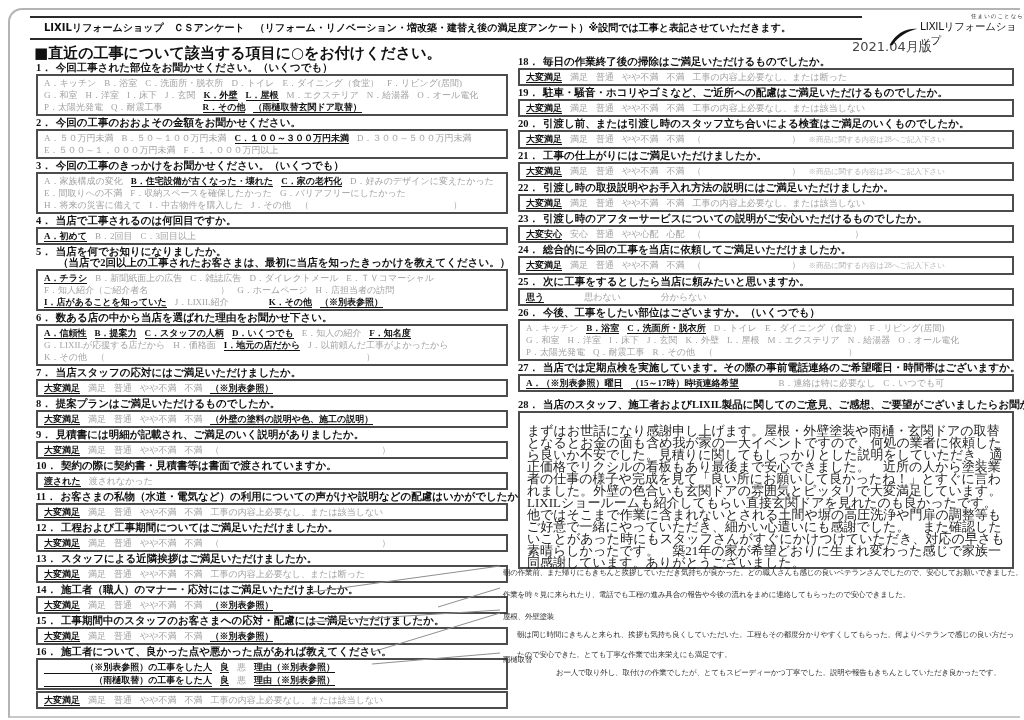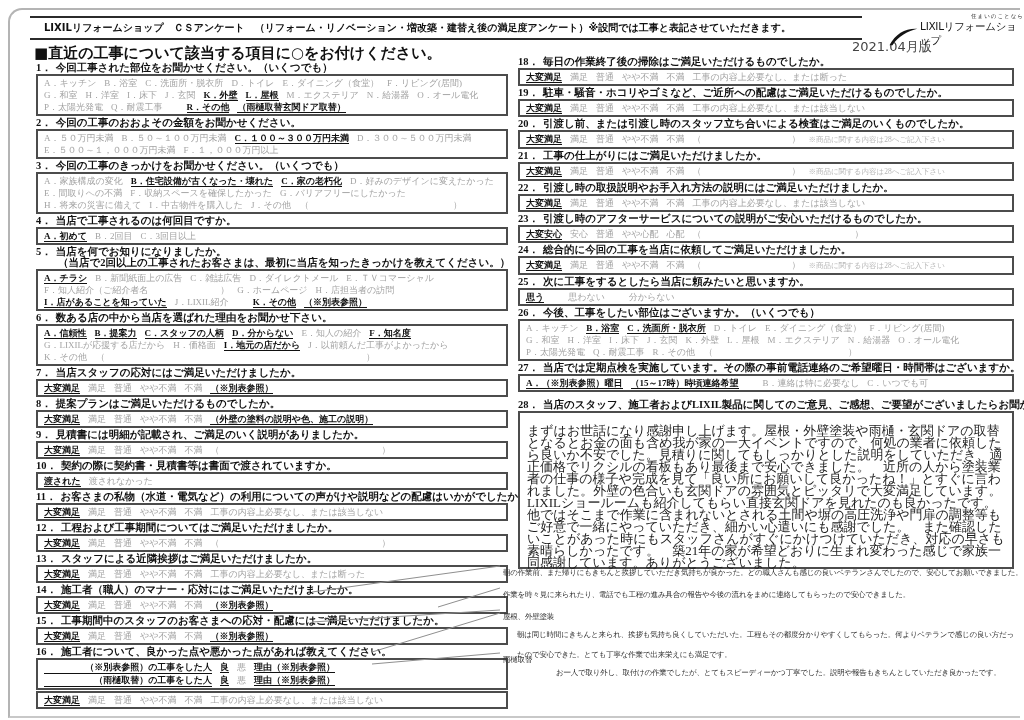--- a/index.html
+++ b/index.html
@@ -32,21 +32,21 @@
   #col-right{position:absolute;left:518px;top:56px;width:496px;}
   .q{margin-bottom:1px;font-family:Liberation Serif, serif;}
   .qt{font-size:10.5px;font-weight:bold;line-height:11px;white-space:nowrap;}
   .qno{display:inline-block;margin-right:4px;}
   .qt2{padding-left:22px;}
   .qbox{border:2px solid #4c4c4c;padding:1px 6px;margin-top:1px;background:#fff;}
   .qrow{font-size:9px;line-height:12px;white-space:nowrap;}
   .opt{color:#a3a3a3;margin-right:8px;}
   .opt.sel{color:#111;font-weight:bold;border-bottom:1.5px solid #111;text-align:right;}
   .opt.note{font-size:7.5px;color:#b5b5b5;}
-  .opt.gap{margin-left:16px;}
+  .opt.gap{margin-left:32px;}
   .q16 .qrow .opt:first-child{display:inline-block;width:168px;}
   .qbox.freetext{
     height:130px;font-size:13px;line-height:12px;color:#1d1d1d;
     white-space:normal;font-weight:normal;padding:12px 7px;
   }
   .q.q28{margin-top:7px;}
   
   .ann{position:absolute;font-size:7.5px;color:#2e2e2e;white-space:nowrap;letter-spacing:-0.2px;margin-top:7px;}
   .ann.wrap{white-space:normal;line-height:20px;font-family:Liberation Serif, serif;}
   svg.lines{position:absolute;left:0;top:0;width:1024px;height:720px;pointer-events:none;}
@@ -109,21 +109,21 @@
       <div class="qt qt2">（当店で2回以上の工事されたお客さまは、最初に当店を知ったきっかけを教えてください。）</div>
       <div class="qbox">
         <div class="qrow"><span class="opt sel">A．チラシ</span><span class="opt">B．新聞紙面上の広告</span><span class="opt">C．雑誌広告</span><span class="opt">D．ダイレクトメール</span><span class="opt">E．ＴＶコマーシャル</span></div>
         <div class="qrow"><span class="opt">F．知人紹介（ご紹介者名　　　　　　　　）</span><span class="opt">G．ホームページ</span><span class="opt">H．店担当者の訪問</span></div>
         <div class="qrow"><span class="opt sel">I．店があることを知っていた</span><span class="opt">J．LIXIL紹介</span><span class="opt sel gap">K．その他</span><span class="opt sel">（※別表参照）</span></div>
       </div>
     </div>
     <div class="q">
       <div class="qt"><span class="qno">6．</span><span>数ある店の中から当店を選ばれた理由をお聞かせ下さい。</span></div>
       <div class="qbox">
-        <div class="qrow"><span class="opt sel">A．信頼性</span><span class="opt sel">B．提案力</span><span class="opt sel">C．スタッフの人柄</span><span class="opt sel">D．分からない</span><span class="opt">E．知人の紹介</span><span class="opt sel">F．知名度</span></div>
+        <div class="qrow"><span class="opt sel">A．信頼性</span><span class="opt sel">B．提案力</span><span class="opt sel">C．スタッフの人柄</span><span class="opt sel">D．いくつでも</span><span class="opt">E．知人の紹介</span><span class="opt sel">F．知名度</span></div>
         <div class="qrow"><span class="opt">G．LIXILが応援する店だから</span><span class="opt">H．価格面</span><span class="opt sel">I．地元の店だから</span><span class="opt">J．以前頼んだ工事がよかったから</span></div>
         <div class="qrow"><span class="opt">K．その他　（　　　　　　　　　　　　　　　　　　　　　　　　　　　　　）</span></div>
       </div>
     </div>
     <div class="q">
       <div class="qt"><span class="qno">7．</span><span>当店スタッフの応対にはご満足いただけましたか。</span></div>
       <div class="qbox">
         <div class="qrow"><span class="opt sel">大変満足</span><span class="opt">満足</span><span class="opt">普通</span><span class="opt">やや不満</span><span class="opt">不満</span><span class="opt sel">（※別表参照）</span></div>
       </div>
     </div>

